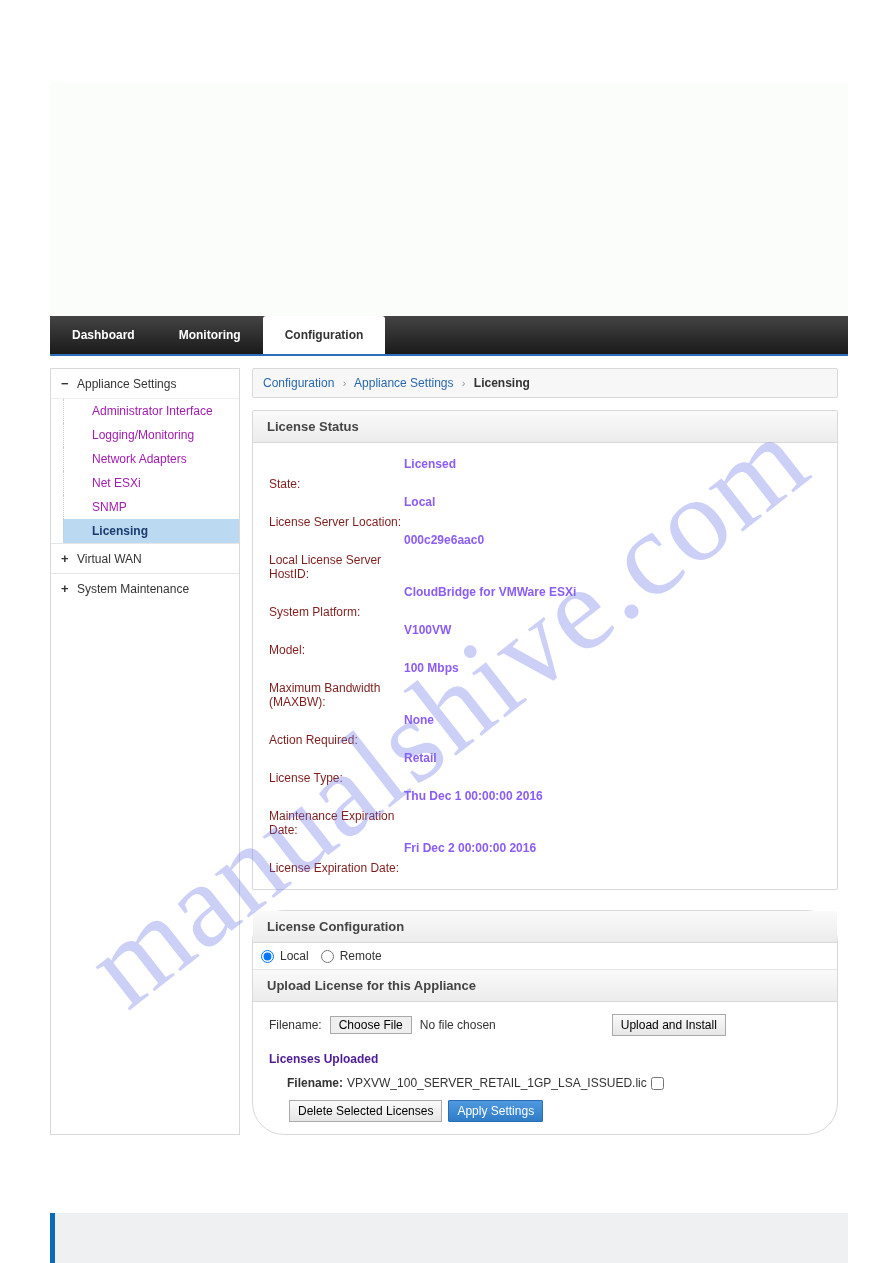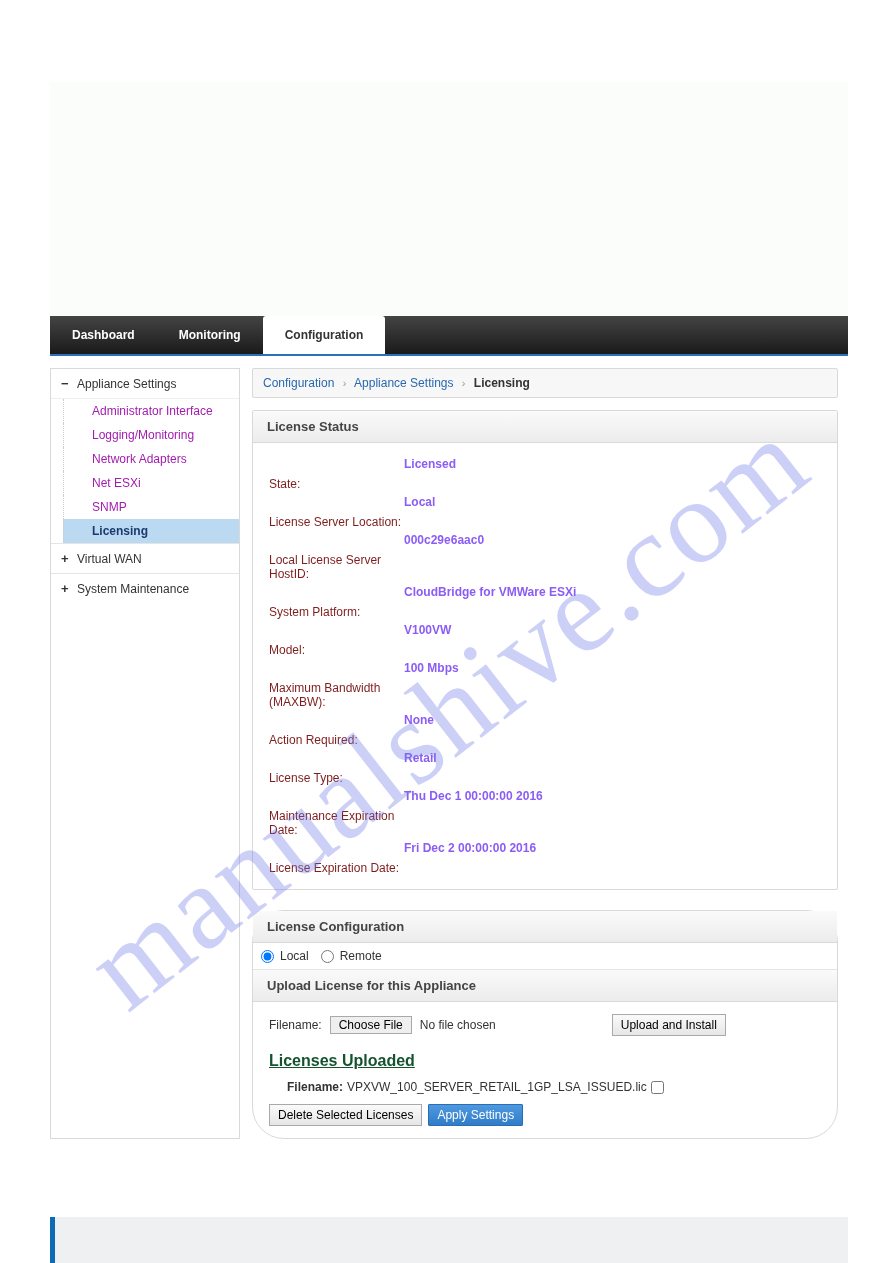--- a/index.html
+++ b/index.html
@@ -27,24 +27,24 @@
   .panel-header { background: linear-gradient(to bottom, #fafafa, #ececec); padding: 8px 14px; font-weight: bold; font-size: 13px; color: #444; border-bottom: 1px solid #d9d9d9; }
   .panel-body { padding: 12px 16px; }
   .kv-row { display: flex; padding: 2px 0; font-size: 12px; }
   .kv-row .k { width: 135px; color: #7f1d1d; margin-top: 20px; }
   .kv-row .v { font-weight: bold; color: #8b5cf6; }
   .radio-row { padding: 6px 8px; border-bottom: 1px solid #e5e5e5; display: flex; align-items: center; gap: 6px; font-size: 12px; }
   .upload-row { display: flex; align-items: center; gap: 8px; font-size: 12px; }
   .file-btn { font: 12px Arial; padding: 1px 8px; border: 1px solid #a9a9a9; background: #efefef; cursor: pointer; }
   .btn-gray { font: 12px Arial; padding: 3px 8px; border: 1px solid #a9a9a9; background: linear-gradient(to bottom,#fafafa,#e6e6e6); cursor: pointer; }
   .btn-blue { font: 12px Arial; padding: 3px 8px; border: 1px solid #2a6db5; background: linear-gradient(to bottom,#4f99e0,#2f7cc7); color: #fff; cursor: pointer; border-radius: 1px; }
-  .subheader { font-weight: bold; font-size: 16px; color: #14532d; margin: 16px 0 8px 0; text-decoration: underline; }
+  .subheader { font-weight: bold; font-size: 12px; color: #4c1d95; margin: 16px 0 8px 0; }
   .uploaded-row { font-size: 12px; padding: 2px 0 10px 18px; display: flex; align-items: center; gap: 4px; }
   .uploaded-row .lbl { font-weight: bold; }
-  .actions-row { display: flex; gap: 6px; }
+  .actions-row { display: flex; gap: 6px; margin-left: 20px; }
   .note-box { margin: 60px 45px 0 50px; border-left: 5px solid #0b6bb7; background: #eff0f1; height: 110px; }
   .watermark { position: absolute; left: 50%; top: 50%; transform: translate(-50%, -14%) rotate(-38deg); font-size: 120px; font-weight: 400; color: rgba(108,120,231,0.35); pointer-events: none; white-space: nowrap; letter-spacing: 2px; font-family: Georgia, serif; }
   .wm-wrap { position: relative; }
 </style>
 </head>
 <body>
 
 <div class="page wm-wrap">
   <div class="spacer-top"></div>
 

